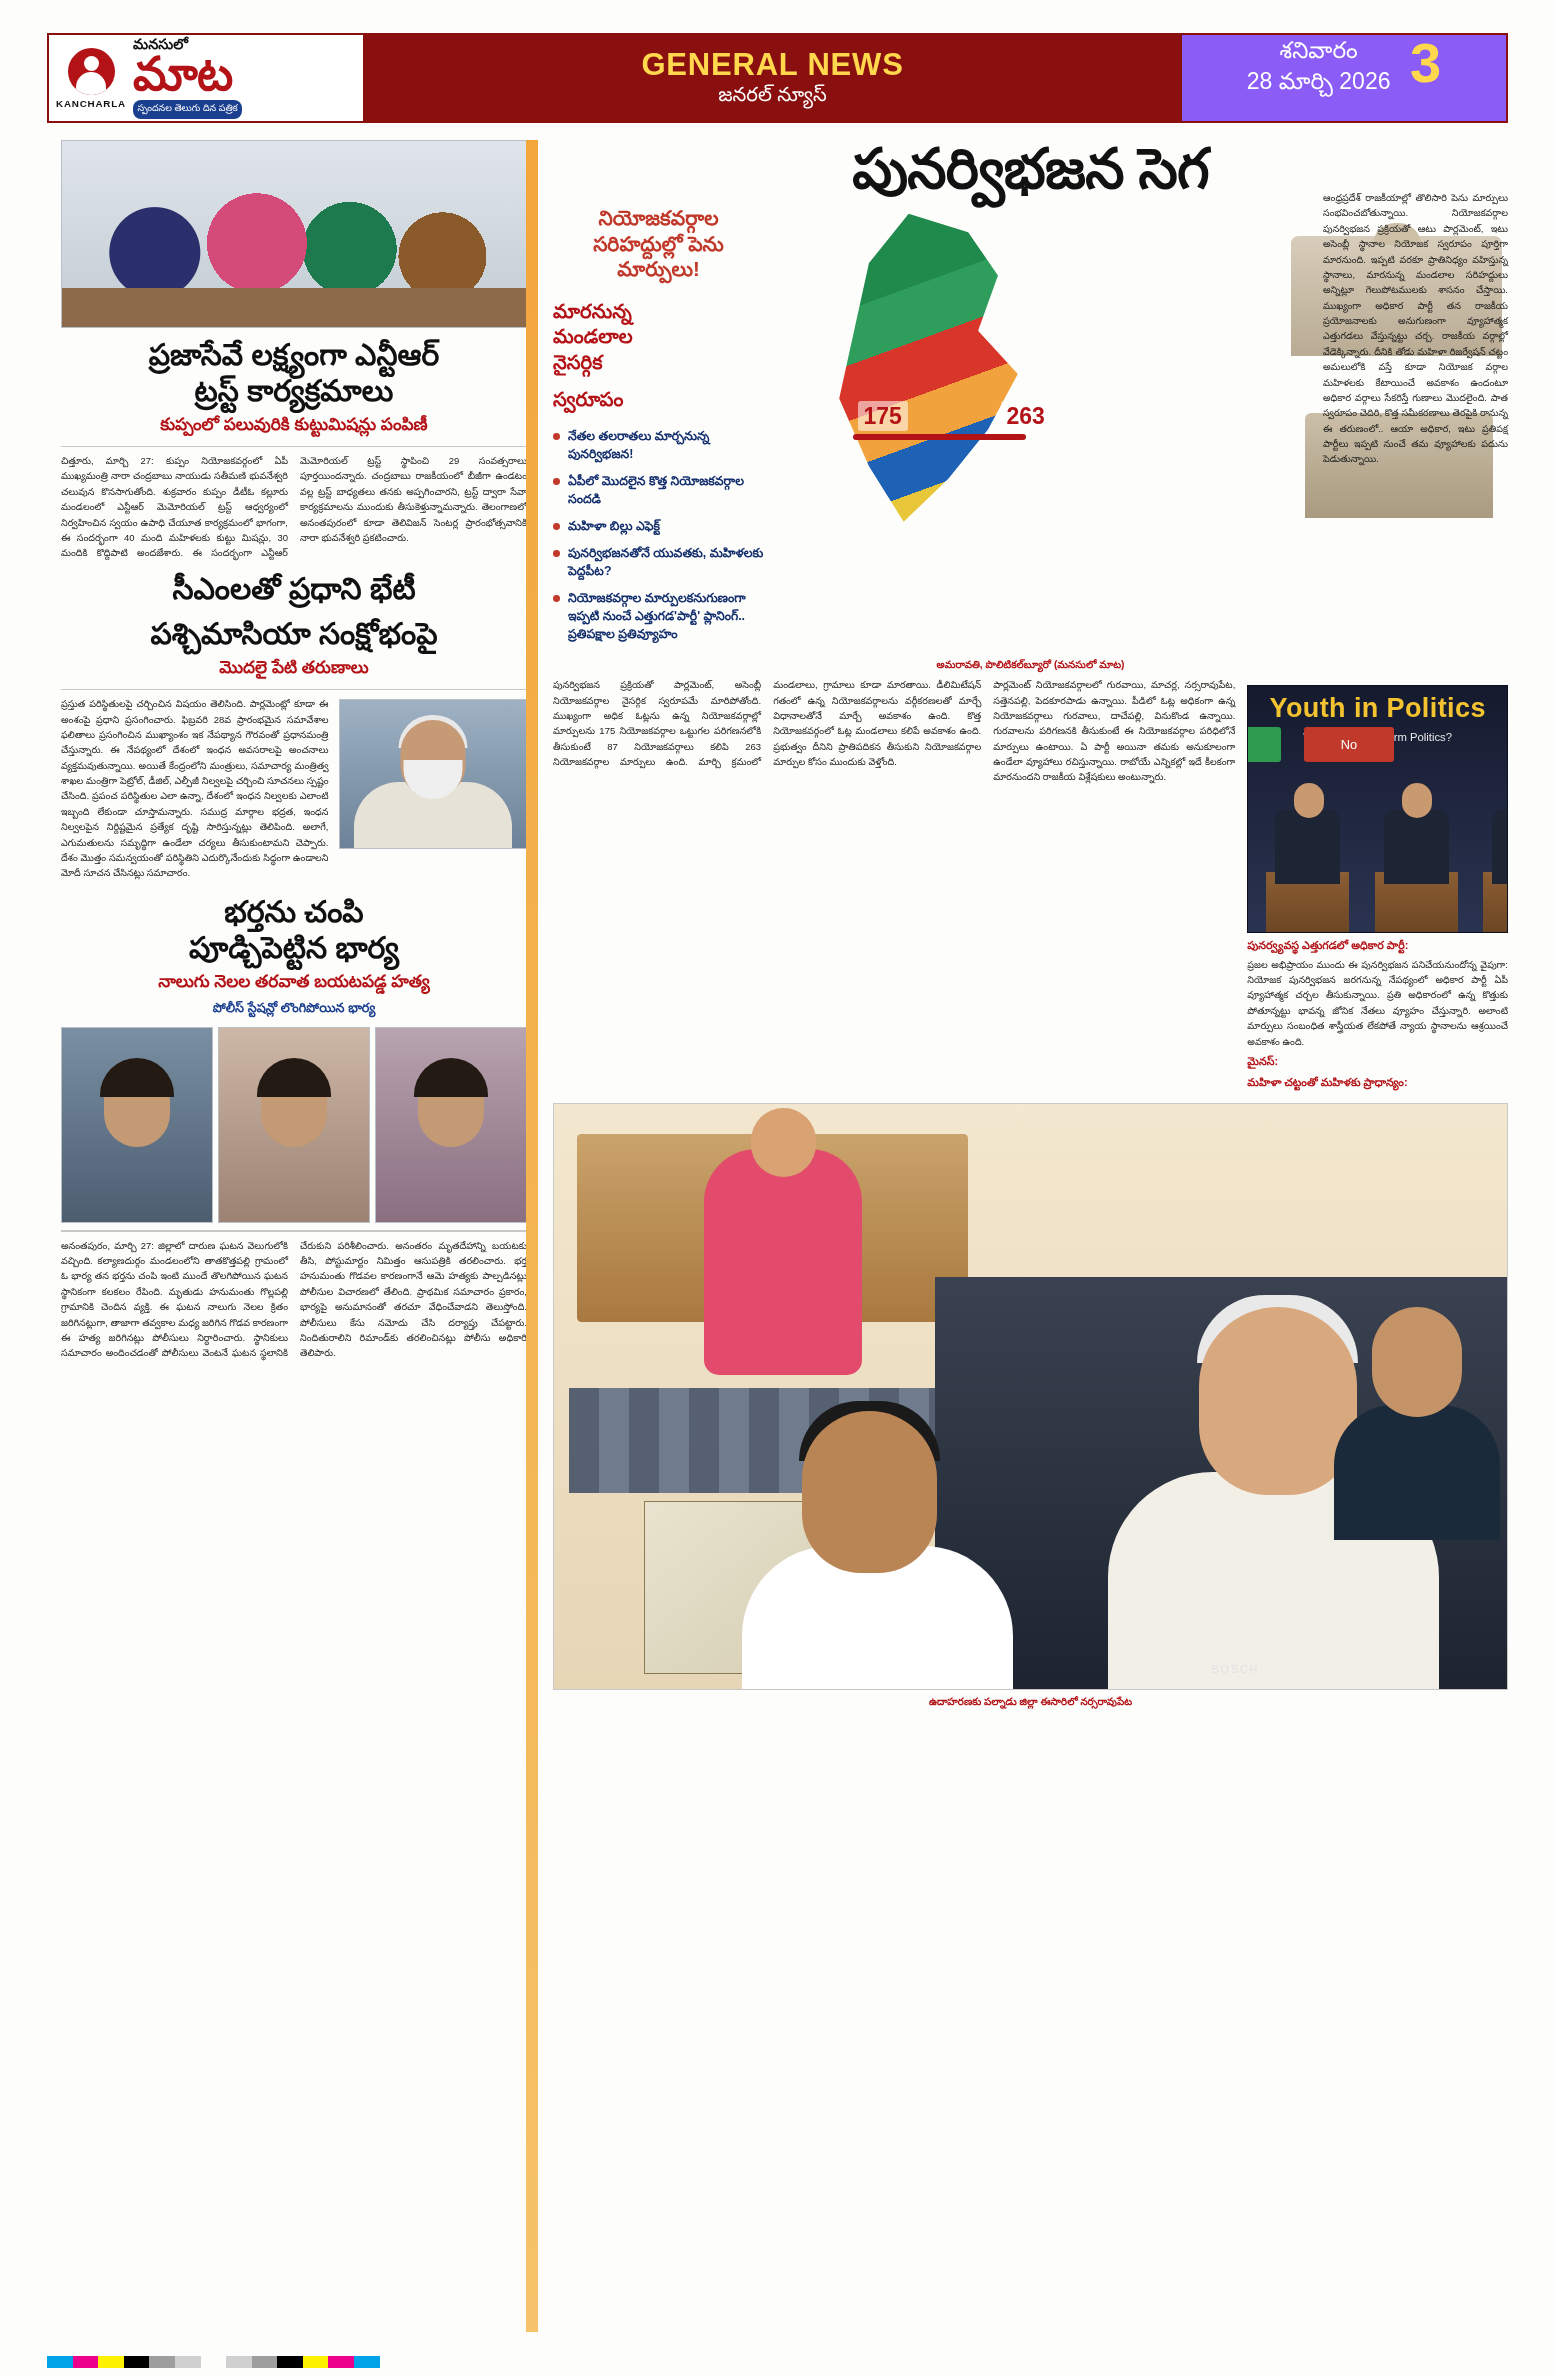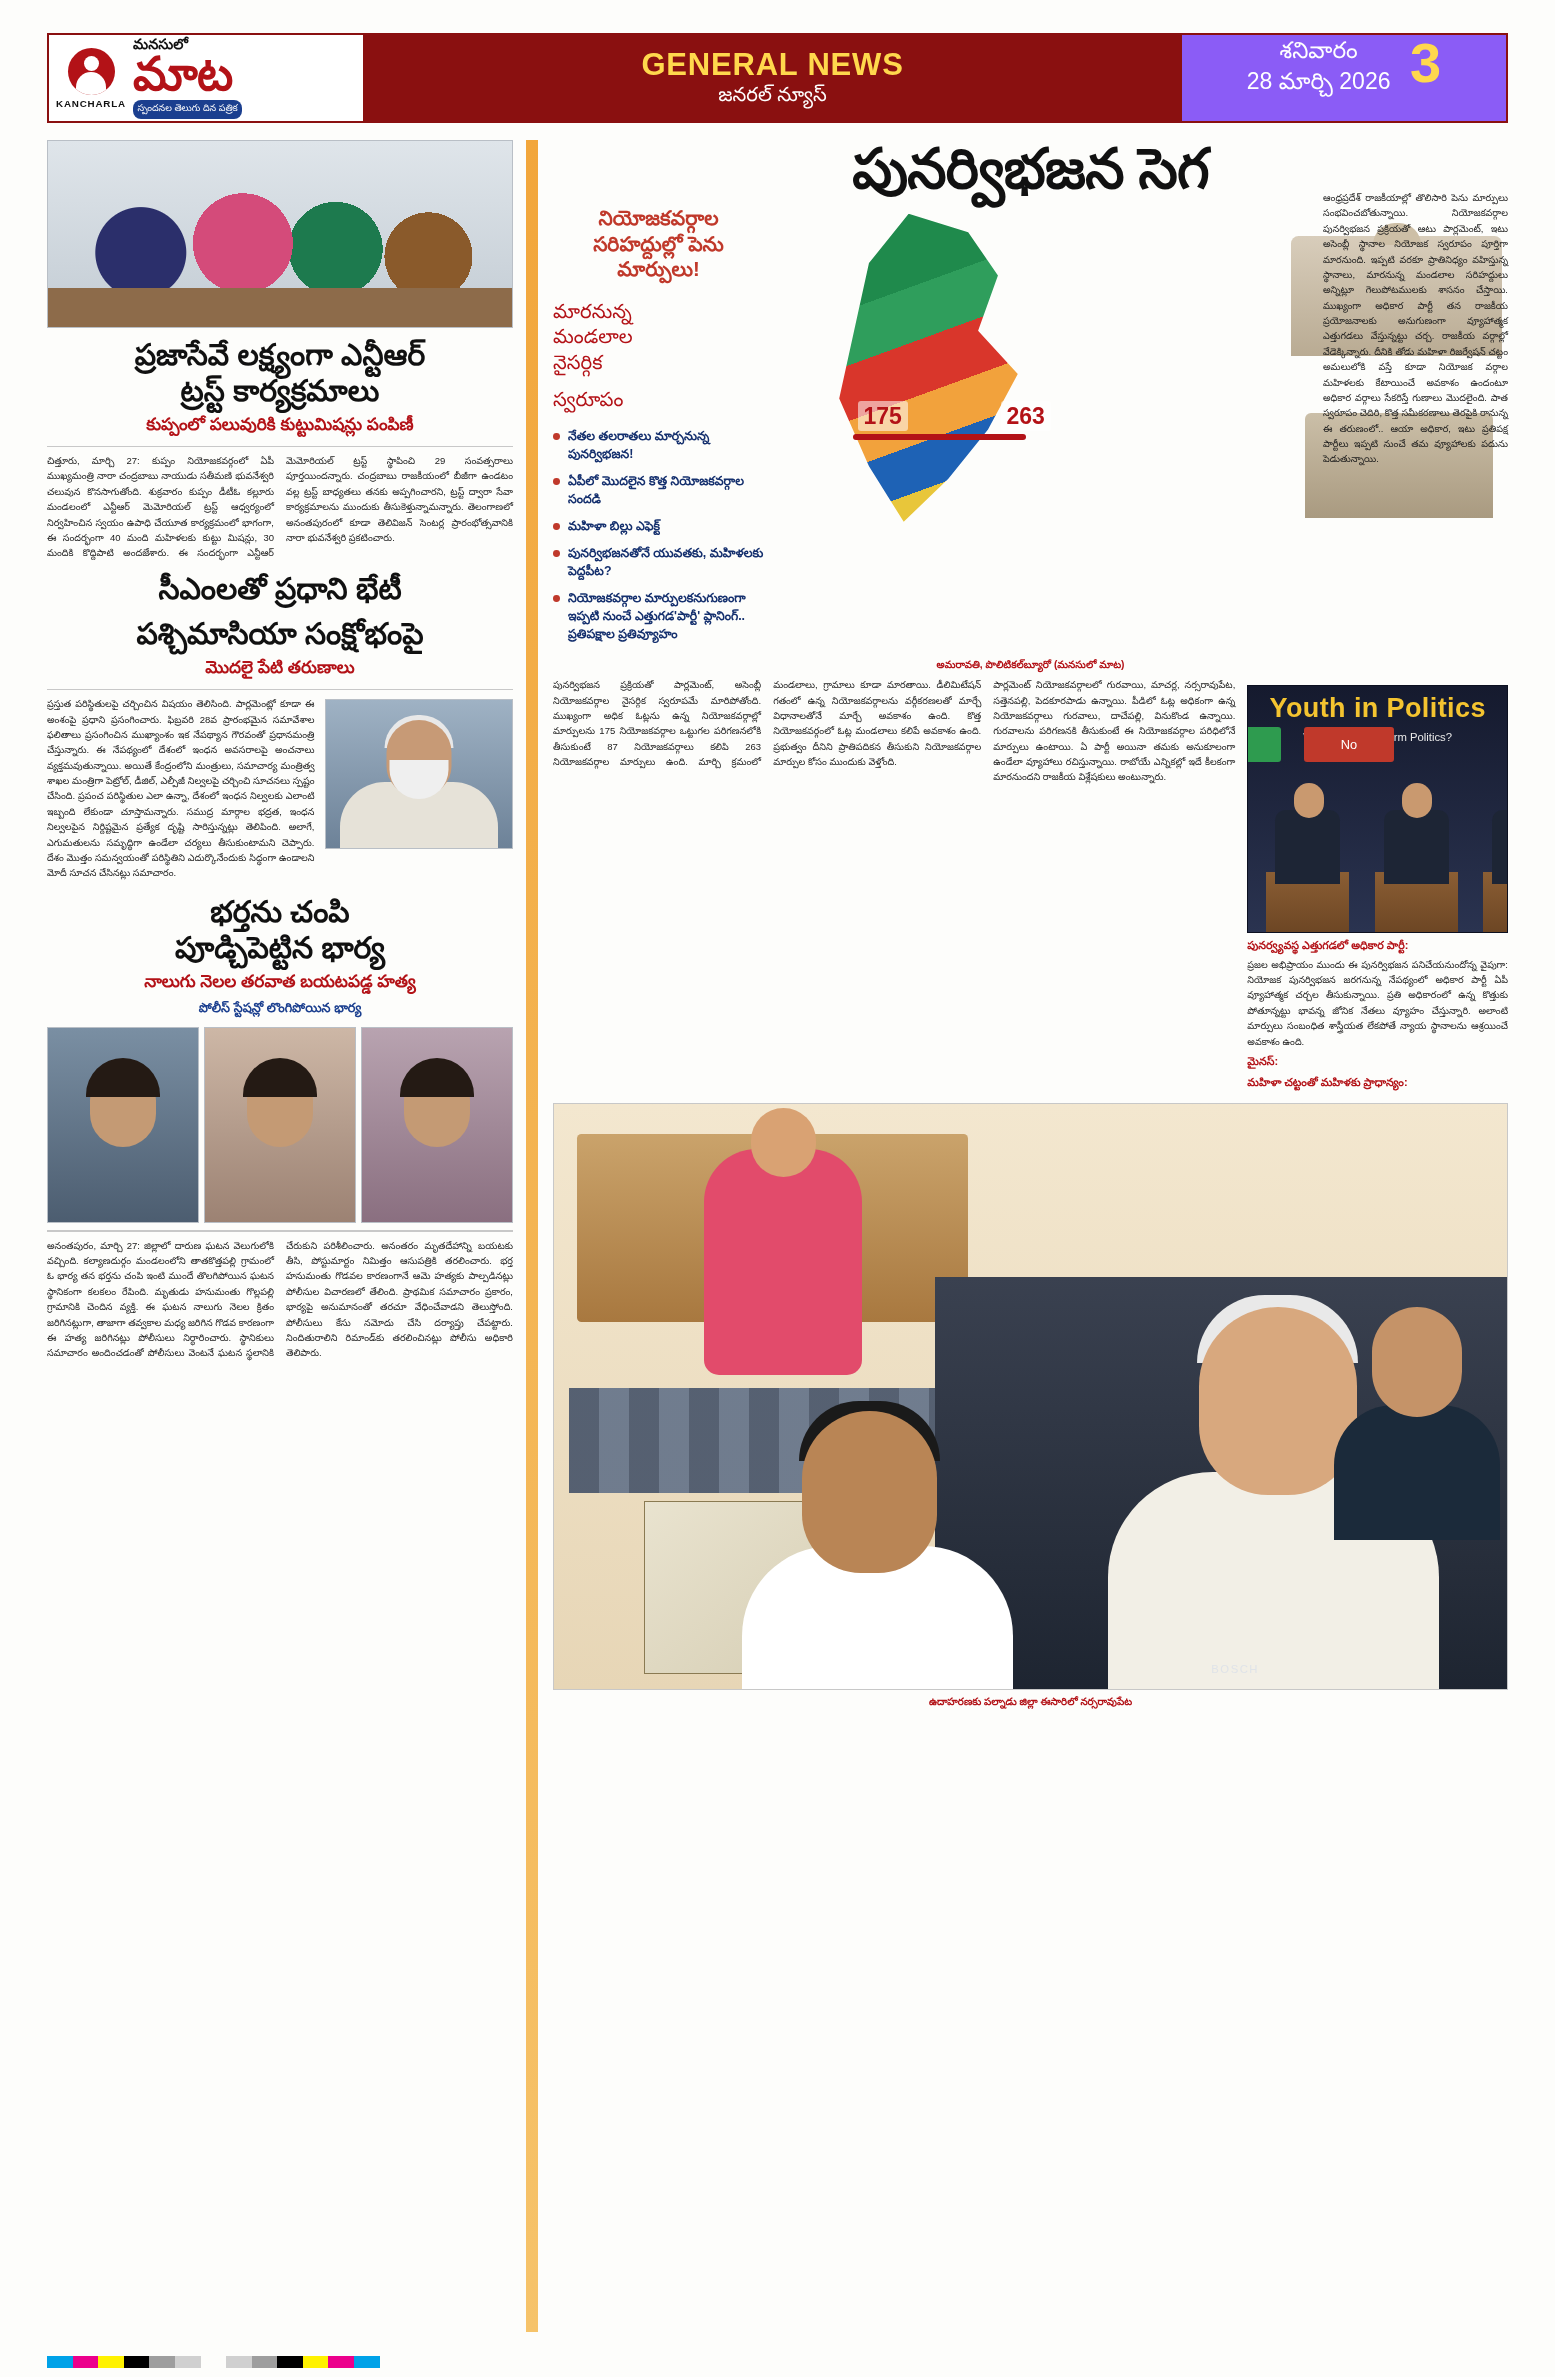--- a/index.html
+++ b/index.html
@@ -91,21 +91,21 @@
   }
   .date-text { color: #ffffff; font-size: 23px; line-height: 1.35; text-align: center; }
   .page-num { color: #ffd84d; font-size: 56px; font-weight: bold; line-height: 1; }
 
   
   .content {
     position: absolute;
     top: 140px; left: 47px; right: 47px; bottom: 45px;
   }
   .col-left {
-    position: absolute; top: 0; left: 0; width: 466px; bottom: 0;
+    position: absolute; top: 0; left: 14px; width: 466px; bottom: 0;
   }
   .gutter-bar {
     position: absolute; top: 0; left: 479px; width: 12px; bottom: 0;
     background: linear-gradient(#f2a63b, #f6c36a);
   }
   .col-right {
     position: absolute; top: 0; left: 506px; right: 0; bottom: 0;
   }
 
   
@@ -199,21 +199,21 @@
     font-size: 56px; font-weight: bold; color: #111; text-align: center;
     letter-spacing: -0.8px; line-height: 1.05;
   }
   .lead-row { display: flex; gap: 10.5px; margin-top: 7.5px; }
   .lead-left { width: 211px; }
   .lead-sub {
     color: #c0392b; font-size: 20.3px; font-weight: bold; line-height: 1.25;
     text-align: center;
   }
   .lead-sub2 {
-    color: #b31217; font-size: 19.6px; font-weight: normal; line-height: 1.3;
+    color: #b31217; font-size: 19.6px; font-weight: bold; line-height: 1.3;
     margin-top: 16.6px;
   }
   .bullets { margin-top: 15px; }
   .bullets li {
     list-style: none; position: relative; padding-left: 15px;
     font-size: 12.4px; line-height: 1.45; color: #15306e; margin-bottom: 9px;
     font-weight: bold;
   }
   .bullets li:before {
     content: ""; position: absolute; left: 0; top: 5.3px;

